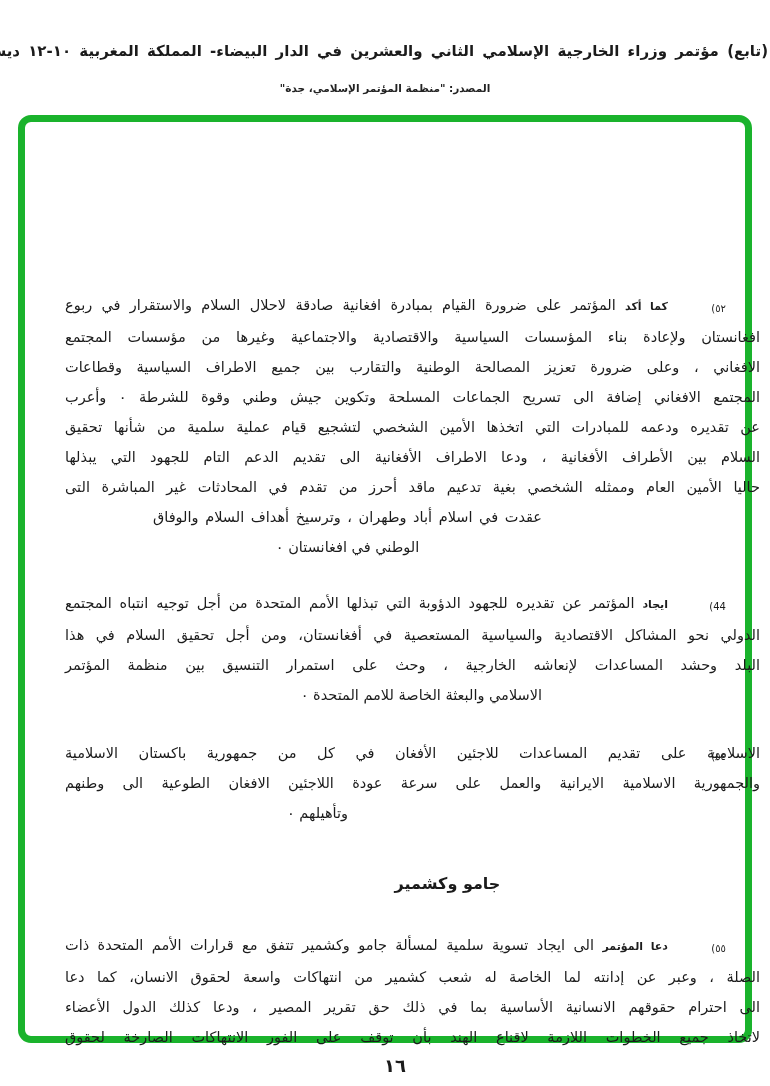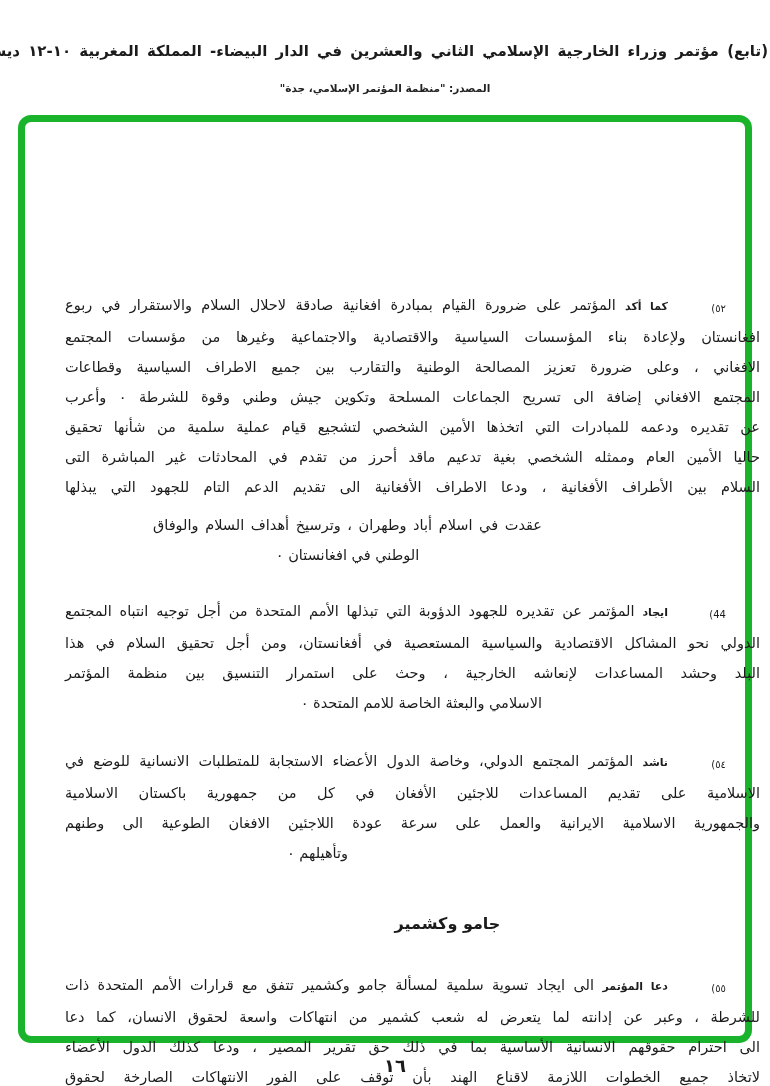--- a/index.html
+++ b/index.html
@@ -36,21 +36,21 @@
     font-size:10px;line-height:30px;
   }
   .line{text-align:justify;text-align-last:justify;min-height:30px;}
   .line.first{padding-right:92px;}
   .line.last{text-align-last:right;}
   .lead{font-weight:bold;font-size:11px;}
 
   .para-52{margin-bottom:26px;}
   .para-53{margin-bottom:28px;}
   .para-54{margin-bottom:42px;}
-  .para-52 .line.last{padding-right:218px;padding-left:88px;text-align-last:center;margin-top:8px;}
+  .para-52 .line.last{padding-right:218px;padding-left:88px;text-align-last:center;}
   .para-53 .line.last{padding-right:218px;}
   .para-54 .line.last{padding-right:412px;}
 
   .heading{
     font-weight:bold;font-size:16px;line-height:28px;
     text-align:center;transform:translateX(35px);
     margin-bottom:32px;
   }
 
   .pageno{
@@ -69,43 +69,42 @@
 
   <div class="frame" style="border-color: rgb(26, 179, 44);">
     <div class="content">
         <div class="para para-52">
           <span class="marker" dir="ltr">(٥٢</span>
           <div class="line first"><span class="lead">كما أكد</span> المؤتمر على ضرورة القيام بمبادرة افغانية صادقة لاحلال السلام والاستقرار في ربوع</div>
           <div class="line">افغانستان ولإعادة بناء المؤسسات السياسية والاقتصادية والاجتماعية وغيرها من مؤسسات المجتمع</div>
           <div class="line">الافغاني ، وعلى ضرورة تعزيز المصالحة الوطنية والتقارب بين جميع الاطراف السياسية وقطاعات</div>
           <div class="line">المجتمع الافغاني إضافة الى تسريح الجماعات المسلحة وتكوين جيش وطني وقوة للشرطة ٠ وأعرب</div>
           <div class="line">عن تقديره ودعمه للمبادرات التي اتخذها الأمين الشخصي لتشجيع قيام عملية سلمية من شأنها تحقيق</div>
+          <div class="line">السلام بين الأطراف الأفغانية ، ودعا الاطراف الأفغانية الى تقديم الدعم التام للجهود التي يبذلها</div>
           <div class="line">حاليا الأمين العام وممثله الشخصي بغية تدعيم ماقد أحرز من تقدم في المحادثات غير المباشرة التى</div>
-          <div class="line">السلام بين الأطراف الأفغانية ، ودعا الاطراف الأفغانية الى تقديم الدعم التام للجهود التي يبذلها</div>
           <div class="line last">عقدت في اسلام أباد وطهران ، وترسيخ أهداف السلام والوفاق الوطني في افغانستان ٠</div>
         </div>
         <div class="para para-53">
           <span class="marker" dir="ltr">(44</span>
           <div class="line first"><span class="lead">ايجاد</span> المؤتمر عن تقديره للجهود الدؤوبة التي تبذلها الأمم المتحدة من أجل توجيه انتباه المجتمع</div>
           <div class="line">الدولي نحو المشاكل الاقتصادية والسياسية المستعصية في أفغانستان، ومن أجل تحقيق السلام في هذا</div>
           <div class="line">البلد وحشد المساعدات لإنعاشه الخارجية ، وحث على استمرار التنسيق بين منظمة المؤتمر</div>
           <div class="line last">الاسلامي والبعثة الخاصة للامم المتحدة ٠</div>
         </div>
         <div class="para para-54">
           <span class="marker" dir="ltr">(٥٤</span>
-          <div class="line first"><span class="lead">ناشد</span> المؤتمر المجتمع الدولي، وخاصة الدول الأعضاء الاستجابة للمتطلبات الانسانية للوضع في</div>
           <div class="line">الاسلامية على تقديم المساعدات للاجئين الأفغان في كل من جمهورية باكستان الاسلامية</div>
           <div class="line">والجمهورية الاسلامية الايرانية والعمل على سرعة عودة اللاجئين الافغان الطوعية الى وطنهم</div>
           <div class="line last">وتأهيلهم ٠</div>
         </div>
         <div class="heading">جامو وكشمير</div>
         <div class="para para-55">
           <span class="marker" dir="ltr">(٥٥</span>
           <div class="line first"><span class="lead">دعا المؤتمر</span> الى ايجاد تسوية سلمية لمسألة جامو وكشمير تتفق مع قرارات الأمم المتحدة ذات</div>
-          <div class="line">للشرطة ، وعبر عن إدانته لما يتعرض له شعب كشمير من انتهاكات واسعة لحقوق الانسان، كما دعا</div>
+          <div class="line">الصلة ، وعبر عن إدانته لما الخاصة له شعب كشمير من انتهاكات واسعة لحقوق الانسان، كما دعا</div>
           <div class="line">الى احترام حقوقهم الانسانية الأساسية بما في ذلك حق تقرير المصير ، ودعا كذلك الدول الأعضاء</div>
           <div class="line">لاتخاذ جميع الخطوات اللازمة لاقناع الهند بأن توقف على الفور الانتهاكات الصارخة لحقوق</div>
         </div>
       </div>
   </div>
 
   <div class="pageno">١٦</div>
 
 </div>
 

